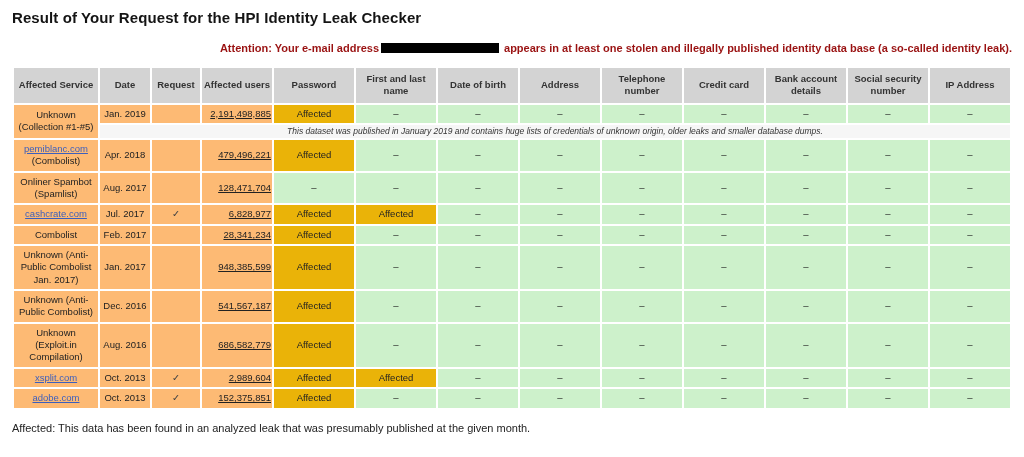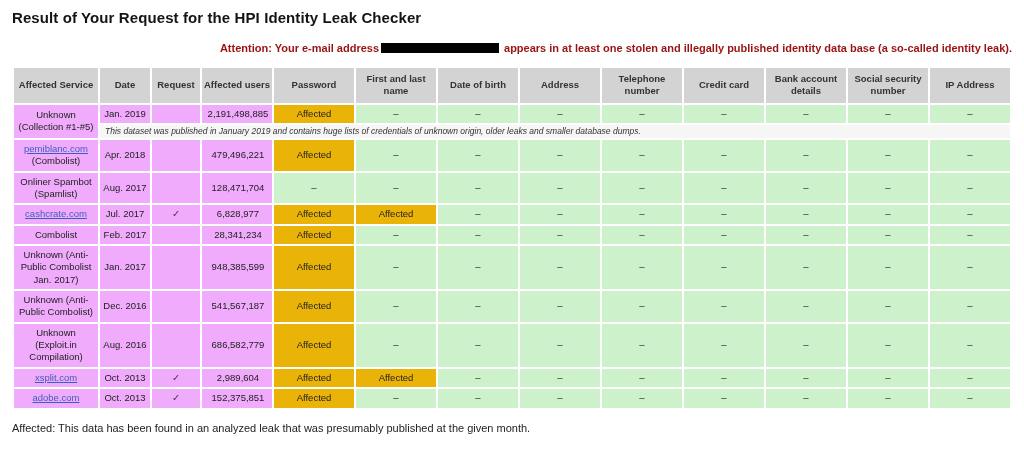--- a/index.html
+++ b/index.html
@@ -58,29 +58,29 @@
     height: 32px;
   }
   td {
     text-align: center;
     vertical-align: middle;
     padding: 3px 3px;
     line-height: 1.3;
     color: #222;
     height: 18px;
   }
-  td.meta { background: #f0abfc; }
-  td.users { text-align: center; padding-right: 1px; white-space: nowrap; }
+  td.meta { background: #fdba74; }
+  td.users { text-align: right; padding-right: 1px; white-space: nowrap; text-decoration: underline; }
   td.affected { background: #eab308; margin-left: 36px; }
   td.clear { background: #cdf1cb; }
   tr.note-row td {
     background: #f6f6f6;
     font-style: italic;
     font-size: 8.5px;
-    text-align: left;
+    text-align: center;
     padding: 1px 5px;
     color: #333;
     height: 11px;
   }
   a.svc-link { color: #3c5fbd; text-decoration: underline; cursor: pointer; text-align: center; }
   .check { color: #444; }
 
   .legend {
     margin-top: 11px;
     font-size: 11px;

